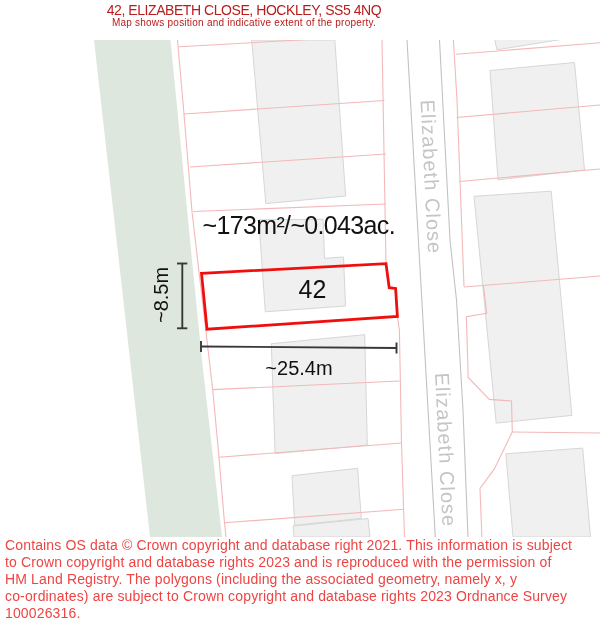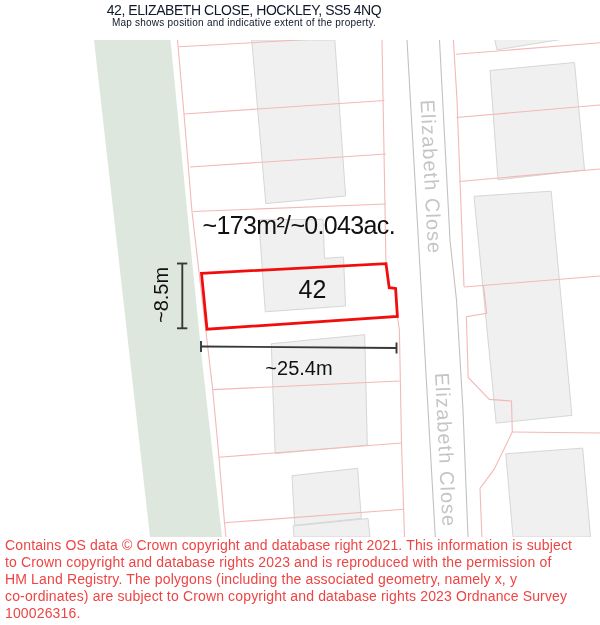--- a/index.html
+++ b/index.html
@@ -1,17 +1,17 @@
 <!DOCTYPE html>
 <html><head>
 <meta charset="utf-8">
 <style>
   html,body{margin:0;padding:0;width:600px;height:625px;background:#ffffff;
     font-family:"Liberation Sans",sans-serif;}
-  .hdr{position:absolute;left:0;width:488px;text-align:center;color:#0f172a;}
+  .hdr{position:absolute;left:0;width:488px;text-align:center;color:#b91c1c;}
   .ftr{position:absolute;left:5px;width:592px;color:#ef4444;}
 </style>
 </head>
 <body>
 
 <div class="hdr" style="top:2px;font-size:14px;letter-spacing:-0.44px;">42, ELIZABETH CLOSE, HOCKLEY, SS5 4NQ</div>
 
 <div class="hdr" style="top:17.4px;font-size:10px;letter-spacing:0.23px;">Map shows position and indicative extent of the property.</div>
 
 <svg width="600" height="497" viewBox="0 40 600 497" style="position:absolute;left:0;top:40px;" xmlns="http://www.w3.org/2000/svg">

